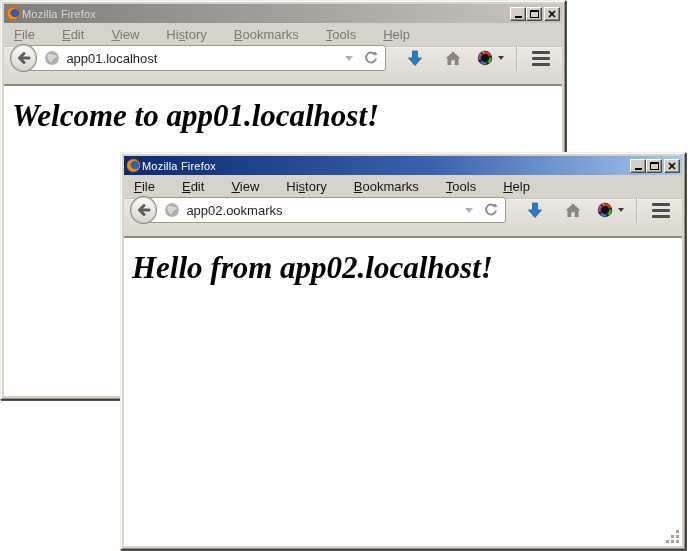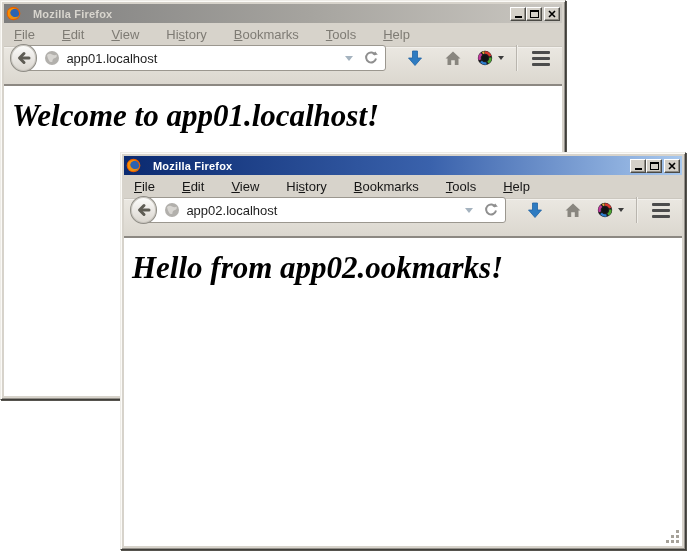--- a/index.html
+++ b/index.html
@@ -20,21 +20,21 @@
   .win1 { left:0; top:0; width:566px; height:400px; z-index:1; }
   .win2 { left:120px; top:152px; width:566px; height:398px; z-index:2; }
 
   
   .titlebar {
     height:19px; flex:0 0 19px;
     display:flex; align-items:center; padding:0 2px;
   }
   .win2 .titlebar { background:linear-gradient(to right,#0b2a70 0%, #3a62ac 55%, #a8c8ee 100%); }
   .win1 .titlebar { background:linear-gradient(to right,#7d7d7d 0%, #a6a49f 55%, #cac7c1 100%); }
-  .title-text { font-size:11px; font-weight:bold; margin-left:12px; letter-spacing:0.2px; }
+  .title-text { font-size:11px; font-weight:normal; margin-left:1px; letter-spacing:0.2px; }
   .win2 .title-text { color:#ffffff; }
   .win1 .title-text { color:#d8d5ce; }
   .titlebar .spacer { flex:1; }
   .caption-btn {
     width:16px; height:14px; background:#d4d0c8;
     border:1px solid; border-color:#ffffff #4b4a45 #4b4a45 #ffffff;
     box-shadow: inset -1px -1px 0 #8f8c85;
     display:flex; align-items:center; justify-content:center;
     margin-left:0;
   }
@@ -253,21 +253,21 @@
         <svg width="18" height="18" viewBox="0 0 18 18">
           <path d="M14 9 H6" stroke="#5e5c54" stroke-width="3" stroke-linecap="round"></path>
           <path d="M9 4.5 L4.5 9 L9 13.5" stroke="#5e5c54" stroke-width="3" fill="none" stroke-linecap="round" stroke-linejoin="round"></path>
         </svg>
       </div>
       <div class="urlbar">
         <svg class="url-globe" width="16" height="16" viewBox="0 0 16 16">
           <circle cx="8" cy="8" r="7" fill="#b2b0ac"></circle>
           <path d="M3 5 Q6 3 8 4.5 Q11 6 12.5 4.5 Q13.5 7 11 8 Q8 9 8.5 11.5 Q6 13 5 10.5 Q3.5 8.5 3 5 Z" fill="#d7d5d1"></path>
         </svg>
-        <span class="url-text">app02.localhost</span>
+        <span class="url-text">app02.ookmarks</span>
         <span class="url-caret"></span>
         <svg width="16" height="16" viewBox="0 0 16 16">
           <path d="M12.5 5 A5 5 0 1 0 13 8.5" stroke="#8f8f8f" stroke-width="2" fill="none"></path>
           <polygon points="9.5,4.8 14.8,4.8 12.2,1.4" fill="#8f8f8f"></polygon>
         </svg>
       </div>
       <div class="tb-icon dl-btn">
         <svg width="16" height="18" viewBox="0 0 16 18">
           <path d="M5.5 2 h5 v7 h4 L8 16.5 L1.5 9 h4 Z" fill="#2e7bc1" stroke="#1f63a4" stroke-width="0.8"></path>
         </svg>
@@ -291,20 +291,20 @@
       </div>
       <div class="tb-sep"></div>
       <div class="hamburger">
         <span class="bar"></span>
         <span class="bar"></span>
         <span class="bar"></span>
       </div>
     </div>
 
     <div class="content">
-      <h1 class="page-heading">Hello from app02.ookmarks!</h1>
+      <h1 class="page-heading">Hello from app02.localhost!</h1>
       <div class="resize-grip">
           <span></span>
         </div>
     </div>
   </div>
 
 </div>
 
 </body></html>

